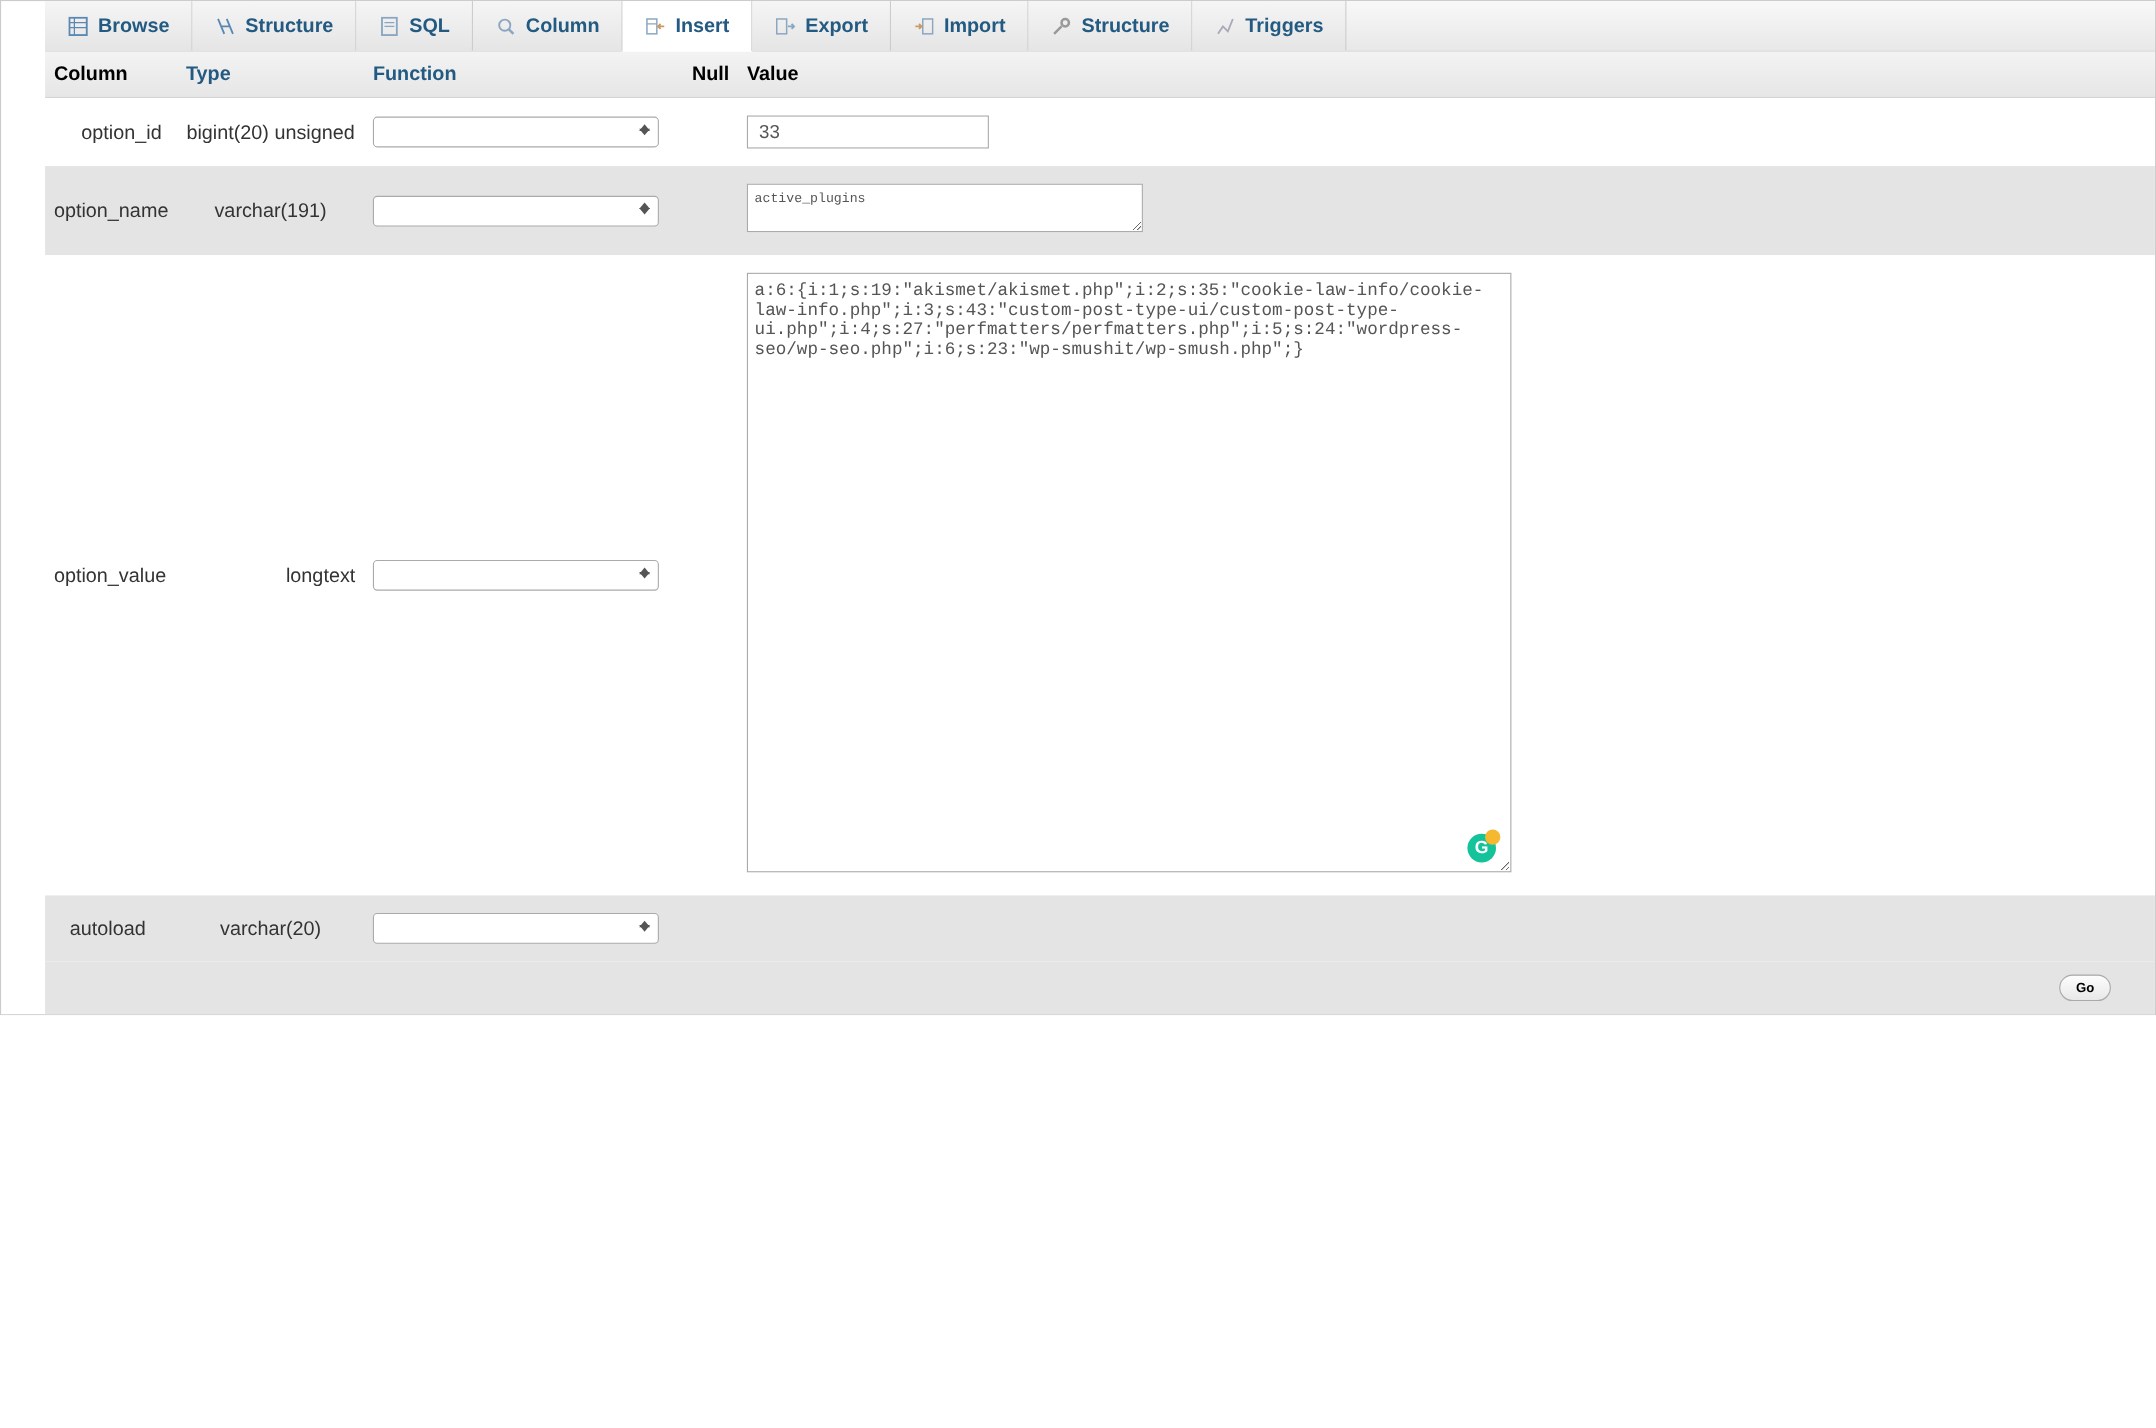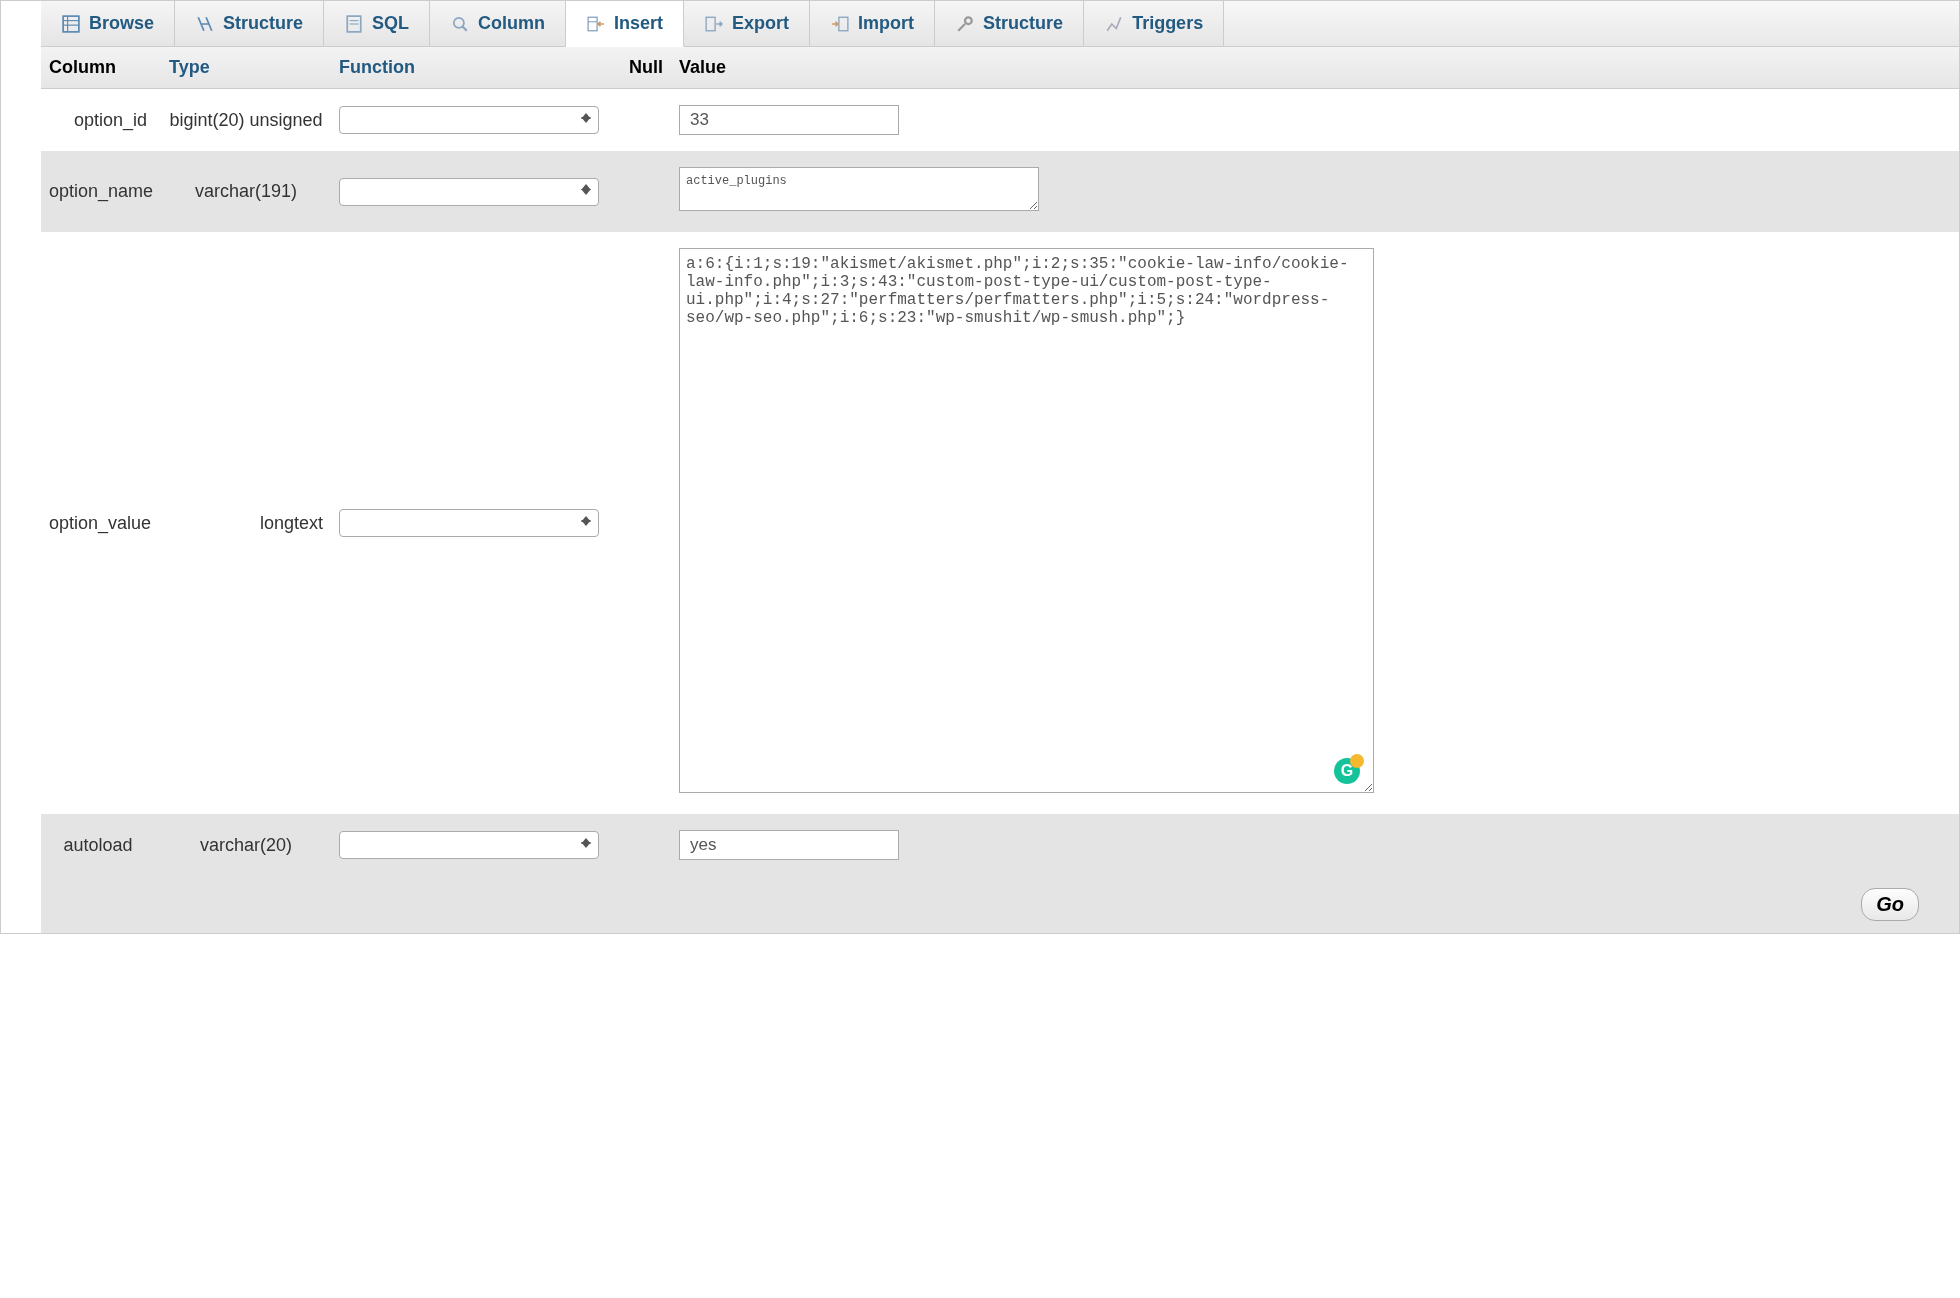--- a/index.html
+++ b/index.html
@@ -136,22 +136,21 @@
       padding: 12px 40px;
       background: #e4e4e4;
     }
     .go-btn {
       background: linear-gradient(to bottom, #fdfdfd, #e8e8e8);
       border: 1px solid #aaa;
       border-radius: 14px;
       padding: 4px 14px;
       font-weight: 700;
       cursor: pointer;
-      font-size: 20px;
-      font-style: italic;
+      font-size: 12px;
     }
     
     .value-wrap { position: relative; display: inline-block; }
     .grammarly-badge {
       position: absolute;
       bottom: 14px; right: 14px;
       width: 26px; height: 26px;
       border-radius: 50%;
       background: #15c39a;
       display: flex; align-items: center; justify-content: center;
@@ -316,22 +315,19 @@
 
   <div class="row even">
     <div class="cell col-column" style="text-align:center;">autoload</div>
     <div class="cell col-type" style="text-align:center;">varchar(20)</div>
     <div class="cell col-function">
       <span class="select-wrap">
         <select class="func-select"></select>
       </span>
     </div>
     <div class="cell col-null"></div>
-    <div class="cell col-value">
-      <input type="text" value="yes" style="">
-    </div>
   </div>
 
   <div class="footer">
     <button class="go-btn">Go</button>
   </div>
 
 </div>
 
 </body></html>

